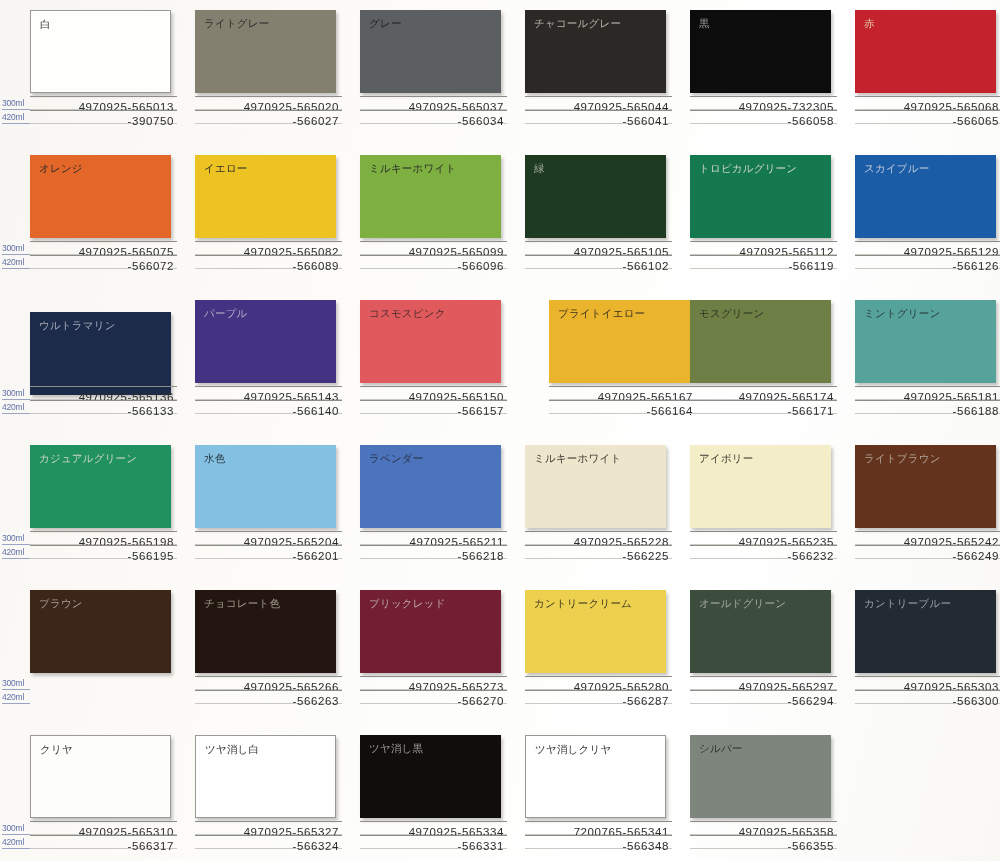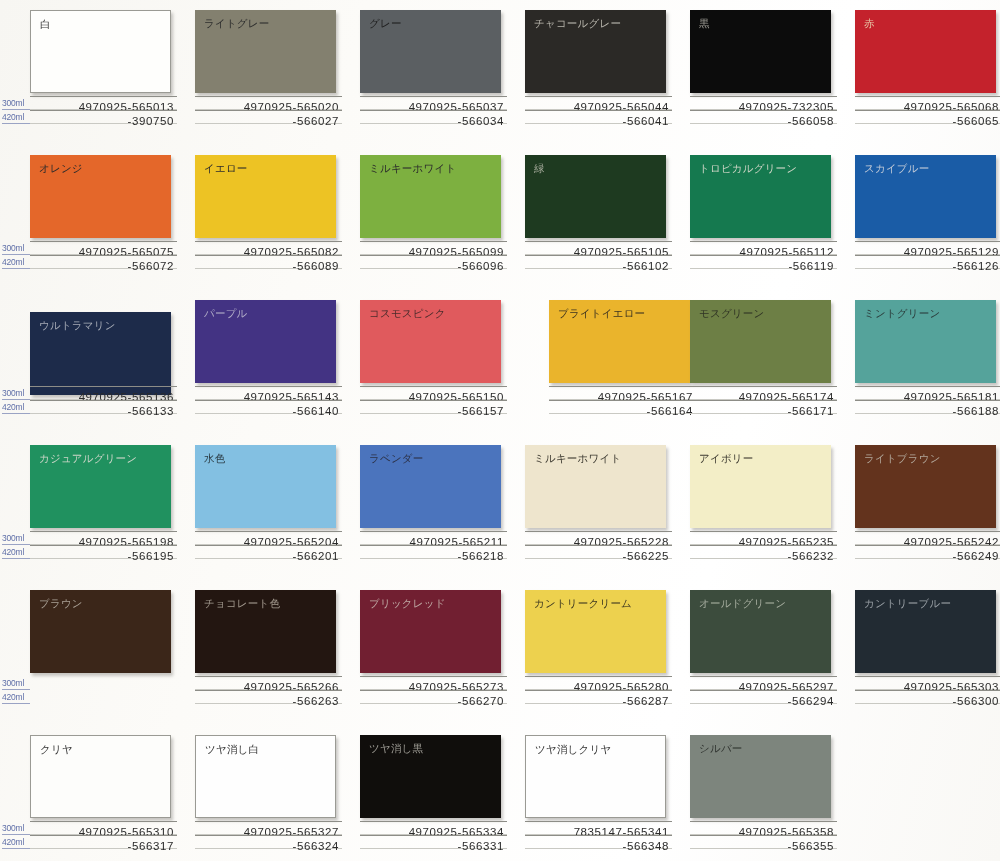--- a/index.html
+++ b/index.html
@@ -425,21 +425,21 @@
         <div class="codes">
           <div class="code-line"><span class="code-text">4970925-565334</span></div>
           <div class="code-line second"><span class="code-text">-566331</span></div>
         </div>
       </div>
       <div class="cell" style="left: 525px;">
         <div class="chip bordered" style="background: rgb(254, 254, 254);">
           <div class="chip-label" style="color: rgb(51, 51, 51);">ツヤ消しクリヤ</div>
         </div>
         <div class="codes">
-          <div class="code-line"><span class="code-text">7835147-565341</span></div>
+          <div class="code-line"><span class="code-text">7200765-565341</span></div>
           <div class="code-line second"><span class="code-text">-566348</span></div>
         </div>
       </div>
       <div class="cell" style="left: 690px;">
         <div class="chip" style="background: rgb(125, 133, 125);">
           <div class="chip-label" style="color: rgb(47, 51, 47);">シルバー</div>
         </div>
         <div class="codes">
           <div class="code-line"><span class="code-text">4970925-565358</span></div>
           <div class="code-line second"><span class="code-text">-566355</span></div>

